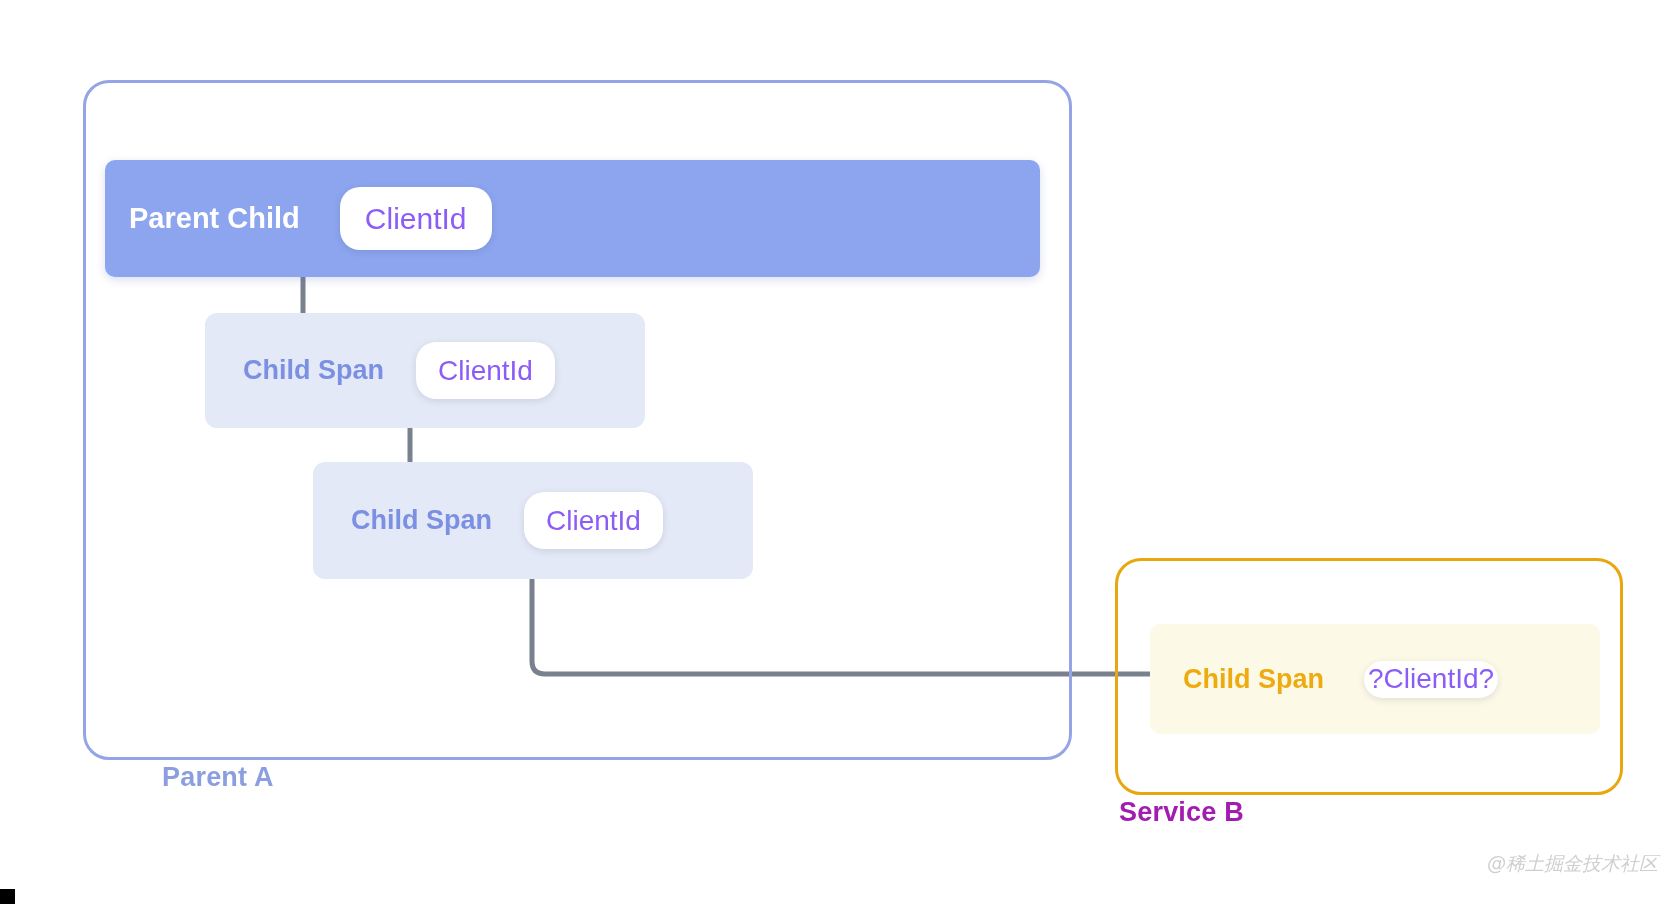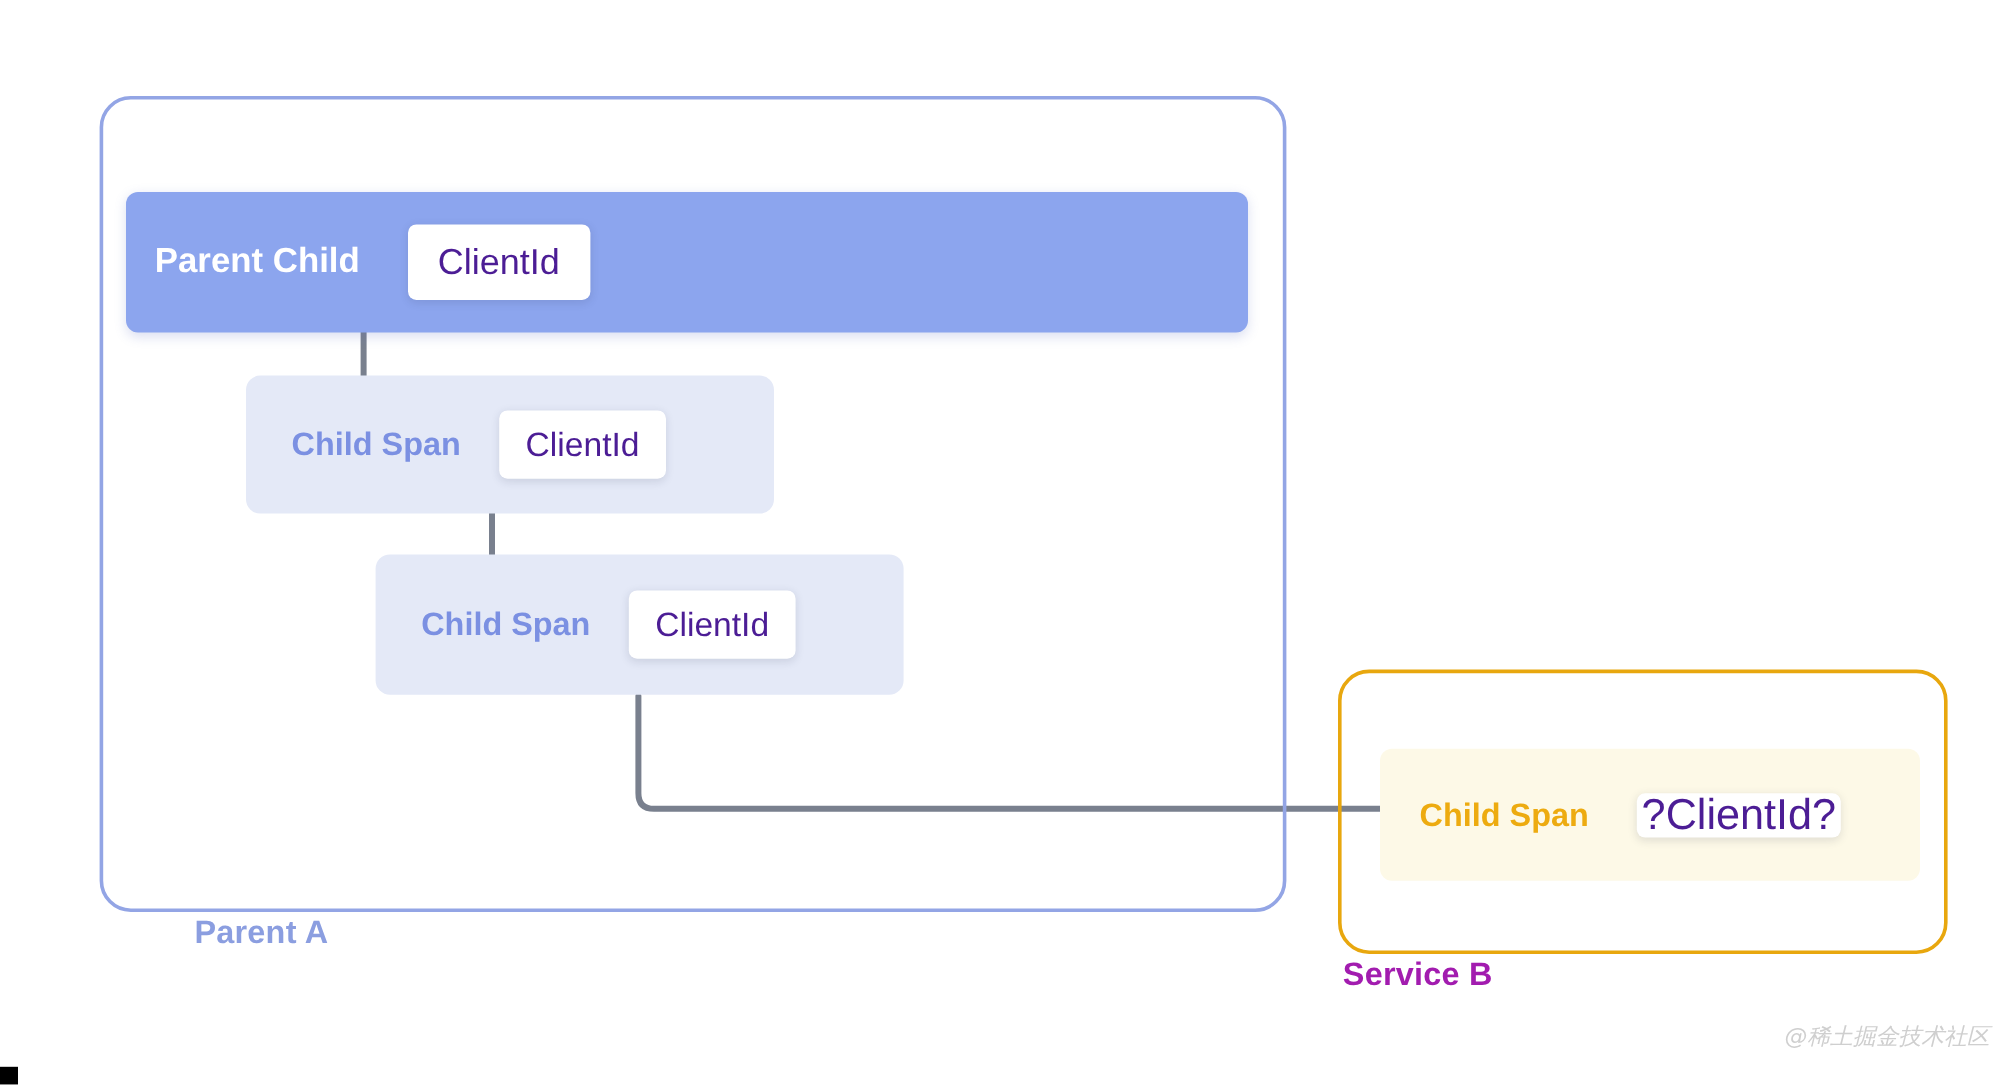--- a/index.html
+++ b/index.html
@@ -86,22 +86,22 @@
     display: flex;
     align-items: center;
     border-radius: 12px;
   }
   .span-title {
     font-weight: bold;
     white-space: nowrap;
   }
   .span-pill {
     background: #ffffff;
-    border-radius: 7px;
-    color: #4c1d95;
+    border-radius: 20px;
+    color: #8b5cf6;
     white-space: nowrap;
     box-shadow: 0 2px 7px rgba(40,50,80,0.13);
     display: flex;
     align-items: center;
     justify-content: center;
   }
 
   
   .parent-span {
     left: 105px;
@@ -163,21 +163,21 @@
     background: #fdf9e7;
     border-radius: 10px;
     padding-left: 33px;
   }
   .child-span-b .span-title {
     color: #edab10;
     font-size: 27px;
   }
   .child-span-b .span-pill {
     margin-left: 40px;
-    font-size: 36px;
+    font-size: 28px;
     height: 37px;
     padding: 0 4px;
   }
 
   
   .watermark {
     position: absolute;
     right: 10px;
     bottom: 27px;
     color: #cfcfcf;

